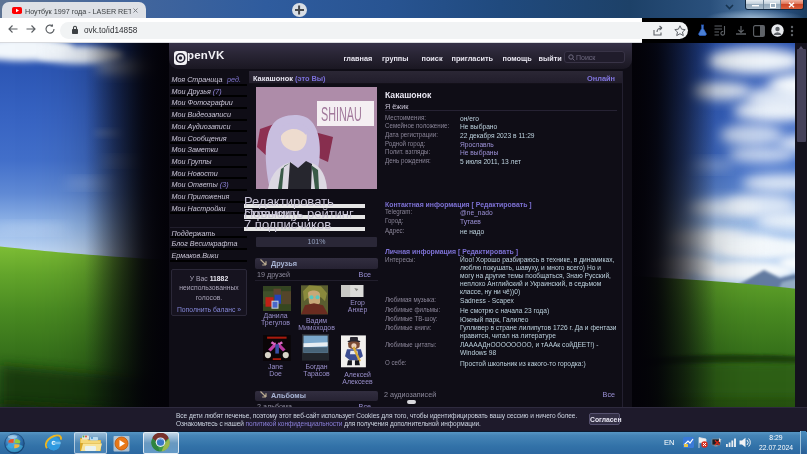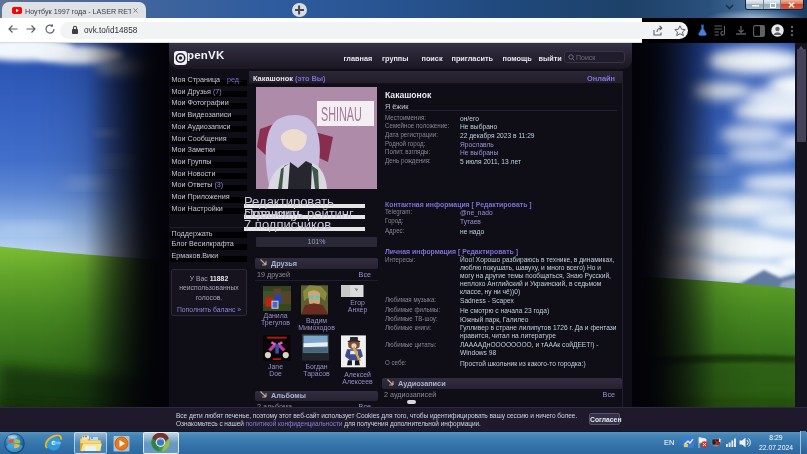--- a/index.html
+++ b/index.html
@@ -49,22 +49,22 @@
   .navlink { top:10.5px; font-size:7.3px; font-weight:bold; color:#e8e6f0; }
   #searchbox { left:395px; top:7.5px; width:61px; height:12px; border-radius:3px;
     background:#201c2b; border:1px solid #383346; }
   #searchbox span { position:absolute; left:11px; top:2px; font-size:7px; color:#6f6a80; }
 
   
   #pstrip { left:249px; top:28px; width:373px; height:13px;
     background:linear-gradient(#2b2735,#211d2b); border-bottom:1px solid #131019; }
 
   
-  .sbrow { left:170px; width:77px; height:11.7px; border-bottom:6px solid #000000;
-    font-size:7.2px; color:#c9c5d6; line-height:11.7px; padding-left:1.5px; white-space:nowrap; }
+  .sbrow { left:170px; width:77px; height:11.7px; border-bottom:2px solid #000000;
+    font-size:7.2px; color:#c9c5d6; line-height:11.7px; padding-left:1.5px; white-space:nowrap;font-style:italic; }
   .sbnum { color:#8f84d8; }
   #votebox { left:171px; top:226px; width:76px; height:47px; background:#16131f;
     border:1px solid #2b2838; border-radius:2px; text-align:center;
     font-size:6.8px; color:#a9a4b8; line-height:9.3px; padding-top:4px; }
   #votebox b { color:#e8e6f0; }
   #votebox .bal { color:#8487d8; display:block; margin-top:3px; }
 
   
   #avatar { left:256px; top:44px; width:121px; height:102px; }
   .lcrow { left:244px; width:121px; height:11.5px; border-bottom:4px solid #e5e5e5;
@@ -453,23 +453,20 @@
       <div class="ab rval" style="top:262.9px">Не смотрю с начала 23 года)</div>
   <div class="ab rlabel" style="top:271.6px">Любимые ТВ-шоу:</div>
       <div class="ab rval" style="top:271.6px">Южный парк, Галилео</div>
   <div class="ab rlabel" style="top:280.6px">Любимые книги:</div>
   <div class="ab rval" style="top:280.6px;line-height:8.07px">Гулливер в стране лилипутов 1726 г. Да и фентази<br>нравится, читал на литературе</div>
   <div class="ab rlabel" style="top:298.4px">Любимые цитаты:</div>
   <div class="ab rval" style="top:298.4px;line-height:8.07px">ЛААААДнОООООООО, и тАААк сойДЕЕТ!) -<br>Windows 98</div>
   <div class="ab rlabel" style="top:316.1px">О себе:</div>
       <div class="ab rval" style="top:316.1px">Простой школьник из какого-то городка:)</div>
 
-  <div class="ab secbar" style="left:382px;top:334.5px;width:240px;height:11px;line-height:11px"><span class="ic"><svg width="7" height="7" viewBox="0 0 7 7">
-            <path d="M0.5 0.5 L6 6 M6 6 V2.2 M6 6 H2.2" stroke="#b8aa90" stroke-width="1.2" fill="none"></path>
-          </svg></span>Аудиозаписи</div>
   <div class="ab subrow" style="left:382px;top:346px;width:240px;height:12px;line-height:12px"><span style="margin-left:2px">2 аудиозаписей</span><span class="vse">Все</span></div>
   <div class="ab" style="left:407px;top:357px;width:9px;height:4px;background:#d8d8dc;border-radius:2px"></div>
 
   <div class="ab" id="sbtrack">
         <svg class="ab" style="left:3px;top:3px" width="6" height="4" viewBox="0 0 6 4">
           <path d="M0 4 L3 0 L6 4 Z" fill="#55516a"></path>
         </svg>
       </div>
   <div class="ab" id="sbthumb"></div>
 

